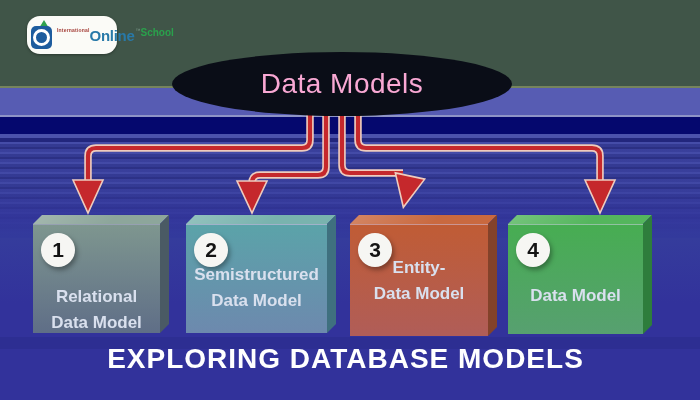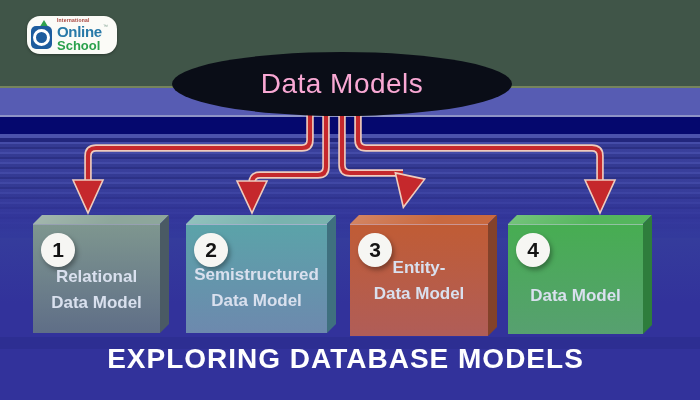--- a/index.html
+++ b/index.html
@@ -54,26 +54,26 @@
   .logo-tri{
     position:absolute;left:6px;top:0;width:0;height:0;
     border-left:8px solid transparent;border-right:8px solid transparent;
     border-bottom:13px solid #2fa24f;
   }
   .logo-blue{
     position:absolute;left:1px;top:6px;width:21px;height:23px;border-radius:5px;
     background:#1d5c9e;display:flex;align-items:center;justify-content:center;
   }
   .logo-ring{width:11px;height:11px;border:3.5px solid #fff;border-radius:50%;}
-  .logo-text{display:flex;flex-direction:column;margin-left:3px;line-height:1;}
+  .logo-text{display:flex;flex-direction:row;margin-left:3px;line-height:1;}
   .logo-tagline{font-size:5px;font-weight:bold;color:#a5403a;letter-spacing:.2px;margin-bottom:1px;}
   .brandrow{display:flex;align-items:flex-start;}
   .logo-brand{font-size:15px;font-weight:bold;color:#2879a8;letter-spacing:-.3px;}
   .logo-tm{font-size:5px;color:#7c9c8c;margin-left:1px;}
-  .logo-school{font-size:13px;font-weight:bold;color:#2aa14c;margin-top:0;}
+  .logo-school{font-size:10px;font-weight:bold;color:#2aa14c;margin-top:0;}
 
   
   .box{position:absolute;top:215px;width:calc(var(--w) + 9px);height:calc(var(--h) + 9px);}
   .face{position:absolute;}
   .face.top{
     left:0;top:0;width:var(--w);height:9px;background:var(--top,#888);
     transform:skewX(-45deg);transform-origin:0 100%;
     background-image:linear-gradient(90deg,rgba(255,255,255,.18),rgba(255,255,255,0) 60%);
   }
   .face.side{
@@ -89,21 +89,21 @@
     position:absolute;left:8px;top:8px;width:34px;height:34px;border-radius:50%;
     background:#f6f6f3;display:flex;align-items:center;justify-content:center;
     font-weight:bold;font-size:21px;color:#141414;box-shadow:2px 3px 5px rgba(0,0,0,.35);
   }
   .lines{
     position:absolute;left:0;right:0;top:0;bottom:0;
     display:flex;flex-direction:column;justify-content:flex-end;align-items:center;
     gap:5px;font-size:17px;font-weight:bold;color:var(--box-text,#d9e0ee);
     text-align:center;line-height:1.2;
   }
-  .pb20{padding-bottom:20px;} .pb22{padding-bottom:22px;} .pb16{padding-bottom:32px;} .pb28{padding-bottom:28px;}
+  .pb20{} .pb22{padding-bottom:22px;} .pb16{padding-bottom:32px;} .pb28{padding-bottom:28px;}
 
   
   .title{
     position:absolute;left:0;right:9px;top:343px;text-align:center;
     font-size:28px;font-weight:bold;letter-spacing:1px;color:var(--title-color,#fff);
   }
 </style>
 </head>
 <body>
 

